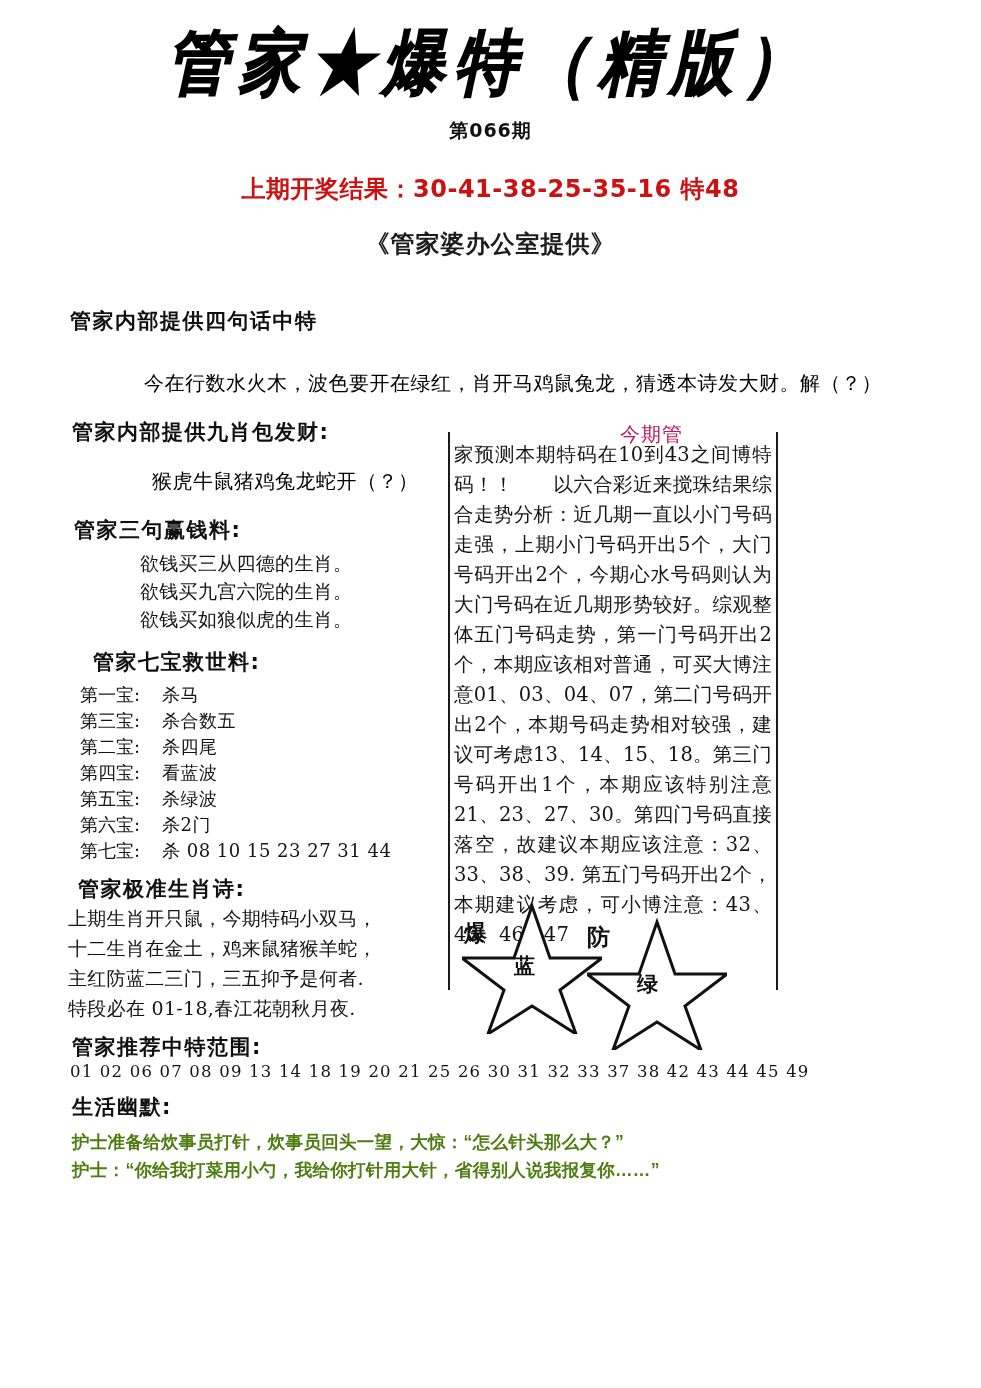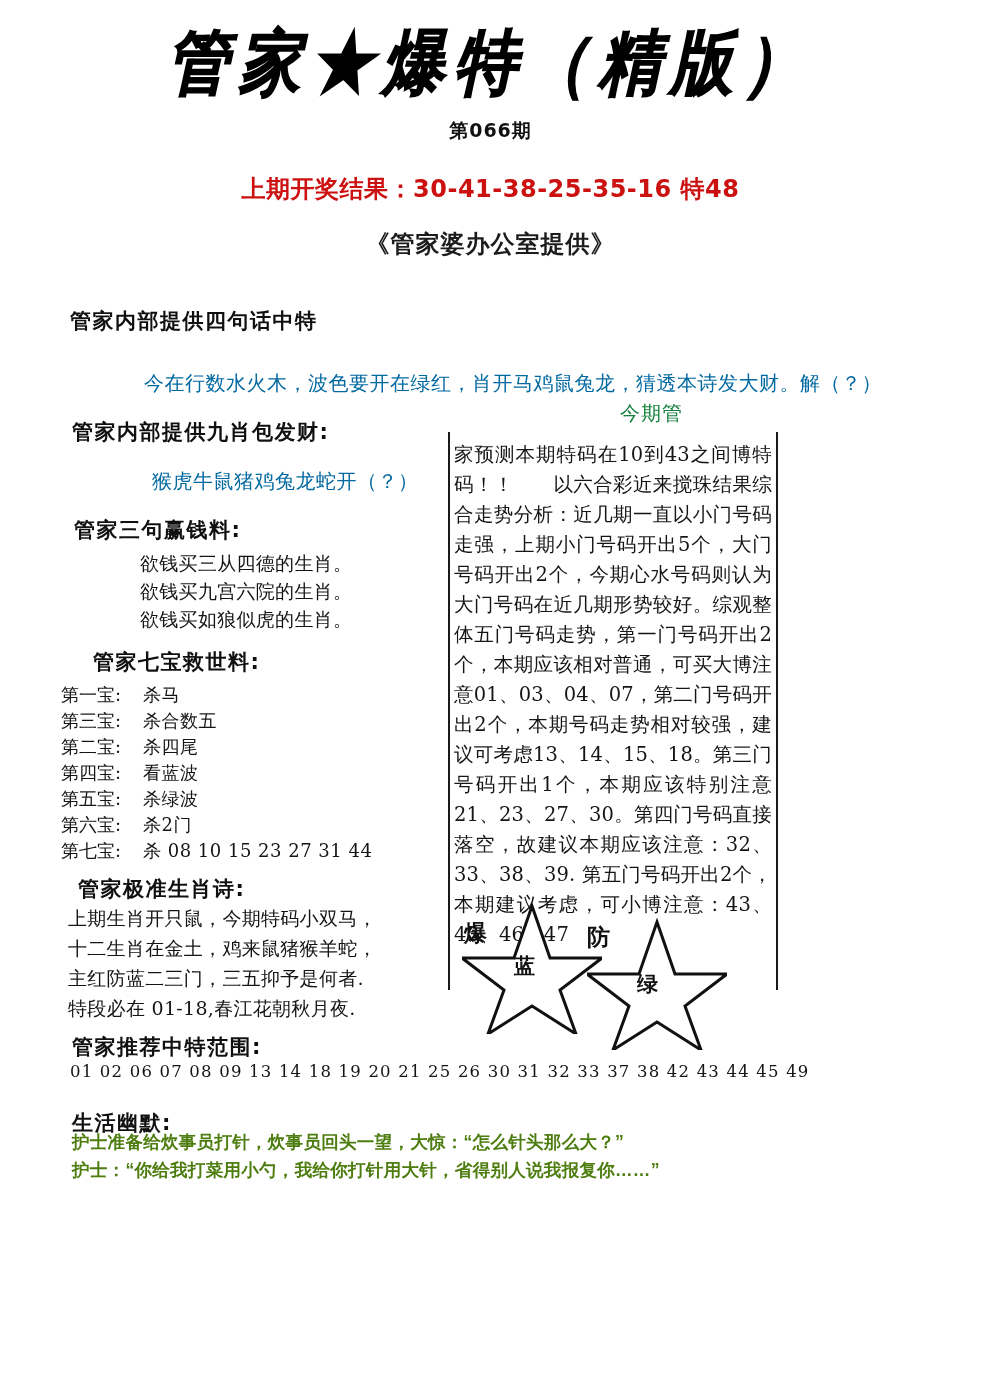--- a/index.html
+++ b/index.html
@@ -91,30 +91,30 @@
     font-weight: 700;
     font-size: 21px;
     letter-spacing: 1.5px;
     color: #101010;
     white-space: nowrap;
   }
   .body-line {
     position: absolute;
     font-family: Liberation Mono, monospace;
     font-size: 20px;
-    color: #0369a1;
+    color: #000000;
     white-space: nowrap;
     letter-spacing: 0.5px;
     text-align: right;
   }
 
   
   .treasure-list {
     position: absolute;
-    left: 61px;
+    left: 80px;
     top: 682px;
     width: 380px;
   }
   .treasure-row {
     display: flex;
     font-family: "DejaVu Serif", "Liberation Serif", serif;
     font-size: 18px;
     line-height: 26px;
     color: #151515;
     white-space: nowrap;
@@ -161,24 +161,24 @@
     top: 432px;
     width: 330px;
     height: 558px;
     border-left: 2px solid #1a1a1a;
     border-right: 2px solid #1a1a1a;
     box-sizing: border-box;
   }
   .panel-lead {
     position: absolute;
     left: 620px;
-    top: 400px;
+    top: 421px;
     font-family: Liberation Sans, sans-serif;
     font-size: 20px;
-    color: #15803d;
+    color: #be185d;
     letter-spacing: 1px;
     white-space: nowrap;
   }
   .panel-text {
     position: absolute;
     left: 454px;
     top: 440px;
     width: 318px;
     font-family: "DejaVu Serif", "Liberation Serif", serif;
     font-size: 19.5px;
@@ -340,17 +340,17 @@
       </svg>
       <span class="star-outer-label">防</span>
       <span class="star-inner-label">绿</span>
     </div>
 
   </div>
 
   <div class="sec-head" style="left:72px; top:1033px;">管家推荐中特范围:</div>
   <div class="num-range">01  02  06  07  08  09  13  14  18  19  20  21  25  26  30  31  32  33  37  38  42  43  44  45  49</div>
 
-  <div class="sec-head" style="left:72px; top:1093px;margin-top:16px;">生活幽默:</div>
+  <div class="sec-head" style="left:72px; top:1093px;">生活幽默:</div>
   <div class="humor-line" style="left:72px; top:1130px;">护士准备给炊事员打针，炊事员回头一望，大惊：“怎么针头那么大？”</div>
   <div class="humor-line" style="left:72px; top:1158px;">护士：“你给我打菜用小勺，我给你打针用大针，省得别人说我报复你……”</div>
 
 </div>
 
 </body></html>

